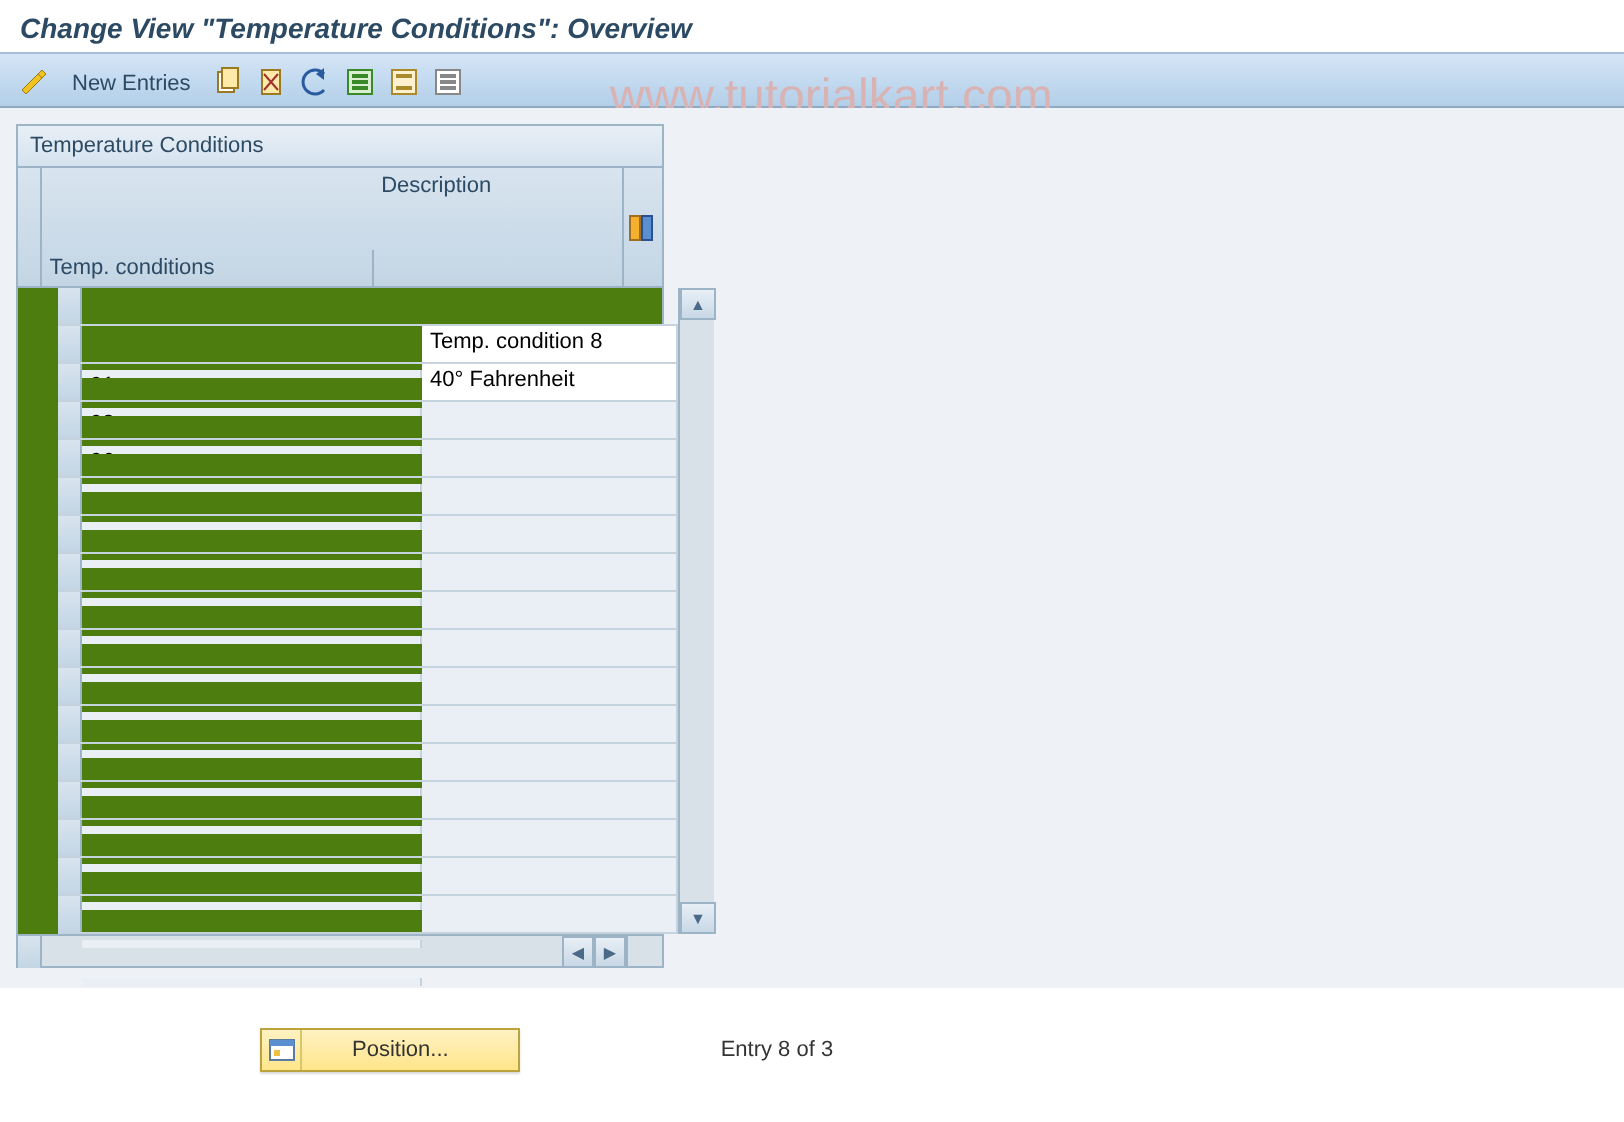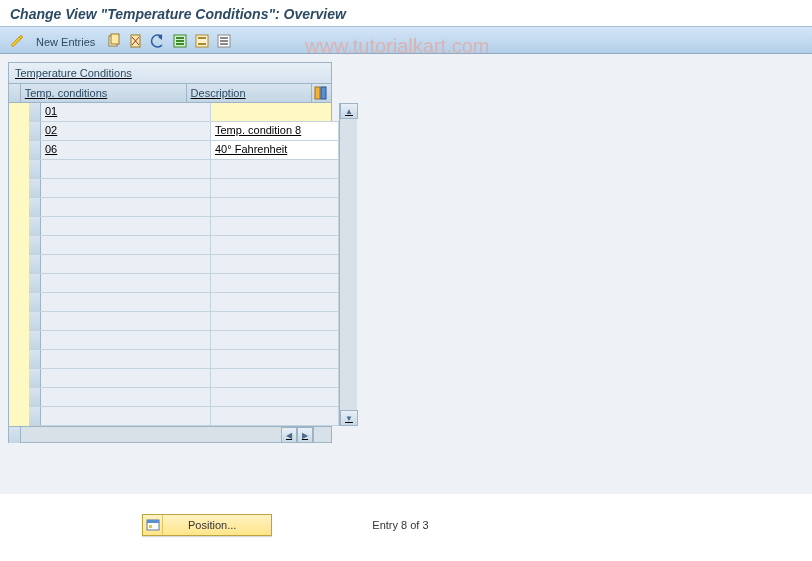--- a/index.html
+++ b/index.html
@@ -41,36 +41,35 @@
     }
     .toolbar-text-btn {
       color: #2c4a63;
       padding: 2px 6px;
       cursor: pointer;
     }
     .watermark {
       position: absolute;
       left: 305px;
       top: 35px;
-      font-size: 20px;
+      font-size: 24px;
       color: #d9b3b3;
       font-family: Arial;
       pointer-events: none;
     }
     .content-area {
       background: #eef2f6;
       padding: 8px;
       height: 440px;
       position: relative;
     }
     .table-panel {
       width: 324px;
       border: 1px solid #9cb4c6;
-      background: #fef9c3;
-      text-decoration: underline;
+      background: #4d7c0f;
     }
     .table-caption {
       background: linear-gradient(to bottom, #e8eff6, #d5e3ef);
       border-bottom: 1px solid #9cb4c6;
       padding: 4px 6px;
       color: #2c4a63;
     }
     .table-header-row {
       display: flex;
       background: linear-gradient(to bottom, #d8e4ef, #c3d5e4);
@@ -80,21 +79,21 @@
       width: 12px;
       border-right: 1px solid #9cb4c6;
       background: linear-gradient(to bottom, #d8e4ef, #c3d5e4);
     }
     .col-header {
       padding: 3px 4px;
       border-right: 1px solid #9cb4c6;
       color: #2c4a63;
       text-align: left;
     }
-    .col1 { width: 170px; }
+    .col1 { width: 170px; margin-top: 41px; }
     .col2 { width: 128px; }
     .config-icon-cell {
       width: 20px;
       display: flex;
       align-items: center;
       justify-content: center;
       background: linear-gradient(to bottom, #d8e4ef, #c3d5e4);
     }
     .table-body {
       display: flex;
@@ -165,21 +164,20 @@
       justify-content: center;
       font-size: 8px;
       color: #4a6a88;
       cursor: pointer;
     }
     .footer {
       padding: 20px 0 0 130px;
       display: flex;
       align-items: center;
       gap: 100px;
-      margin-left: 12px;
     }
     .position-btn {
       display: flex;
       align-items: center;
       background: linear-gradient(to bottom, #fff2c2, #ffe58a);
       border: 1px solid #bba43e;
       height: 22px;
       cursor: pointer;
       box-shadow: 0 1px 1px rgba(0,0,0,0.15);
     }

